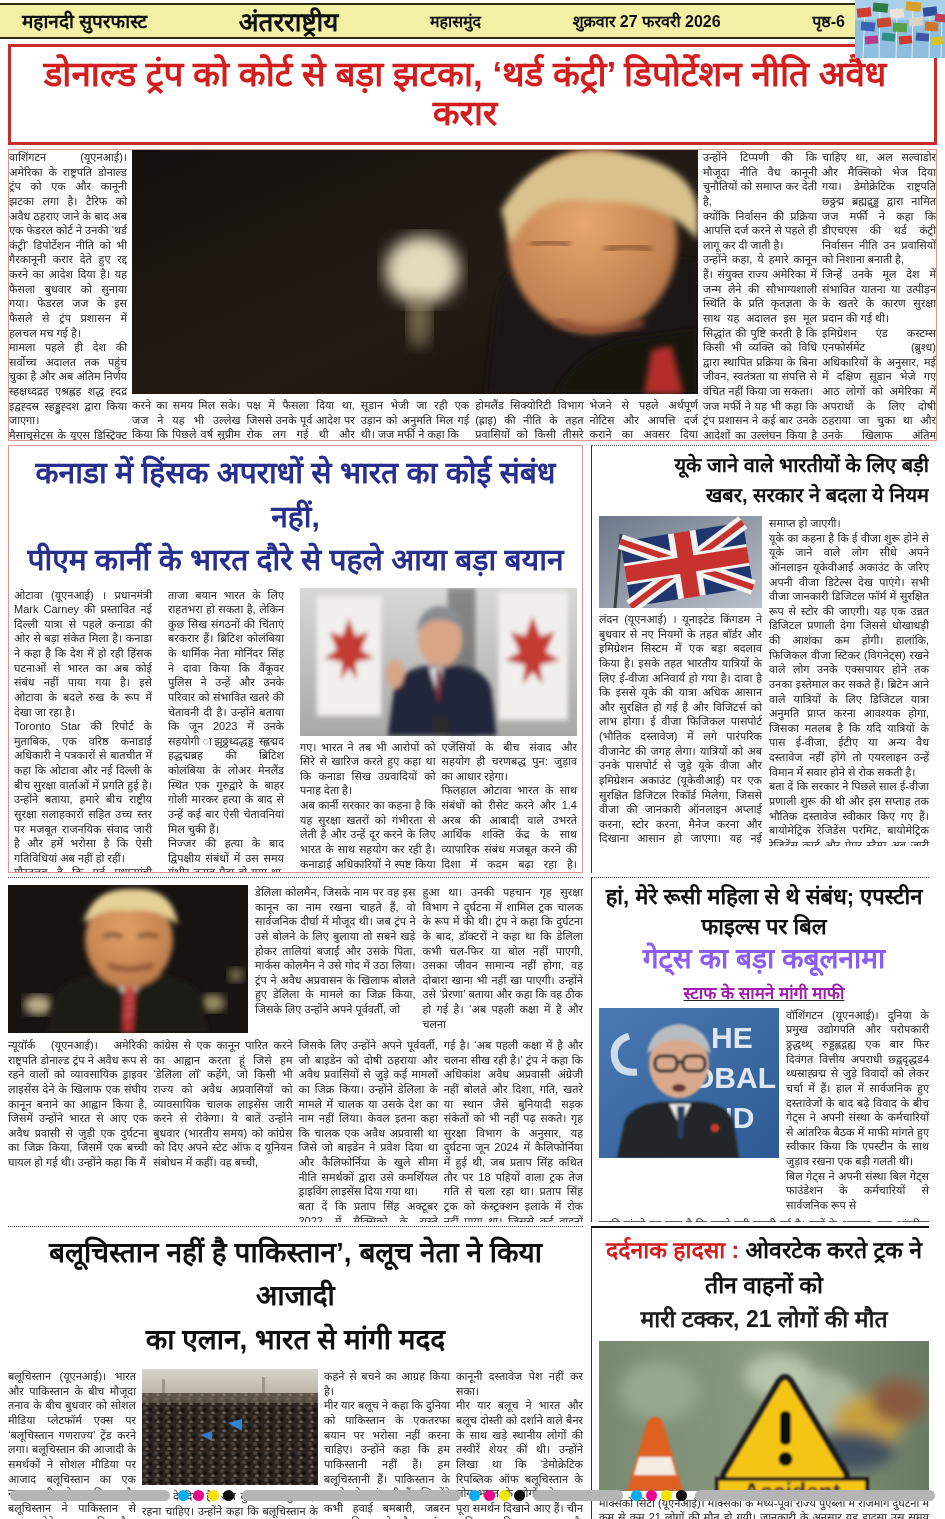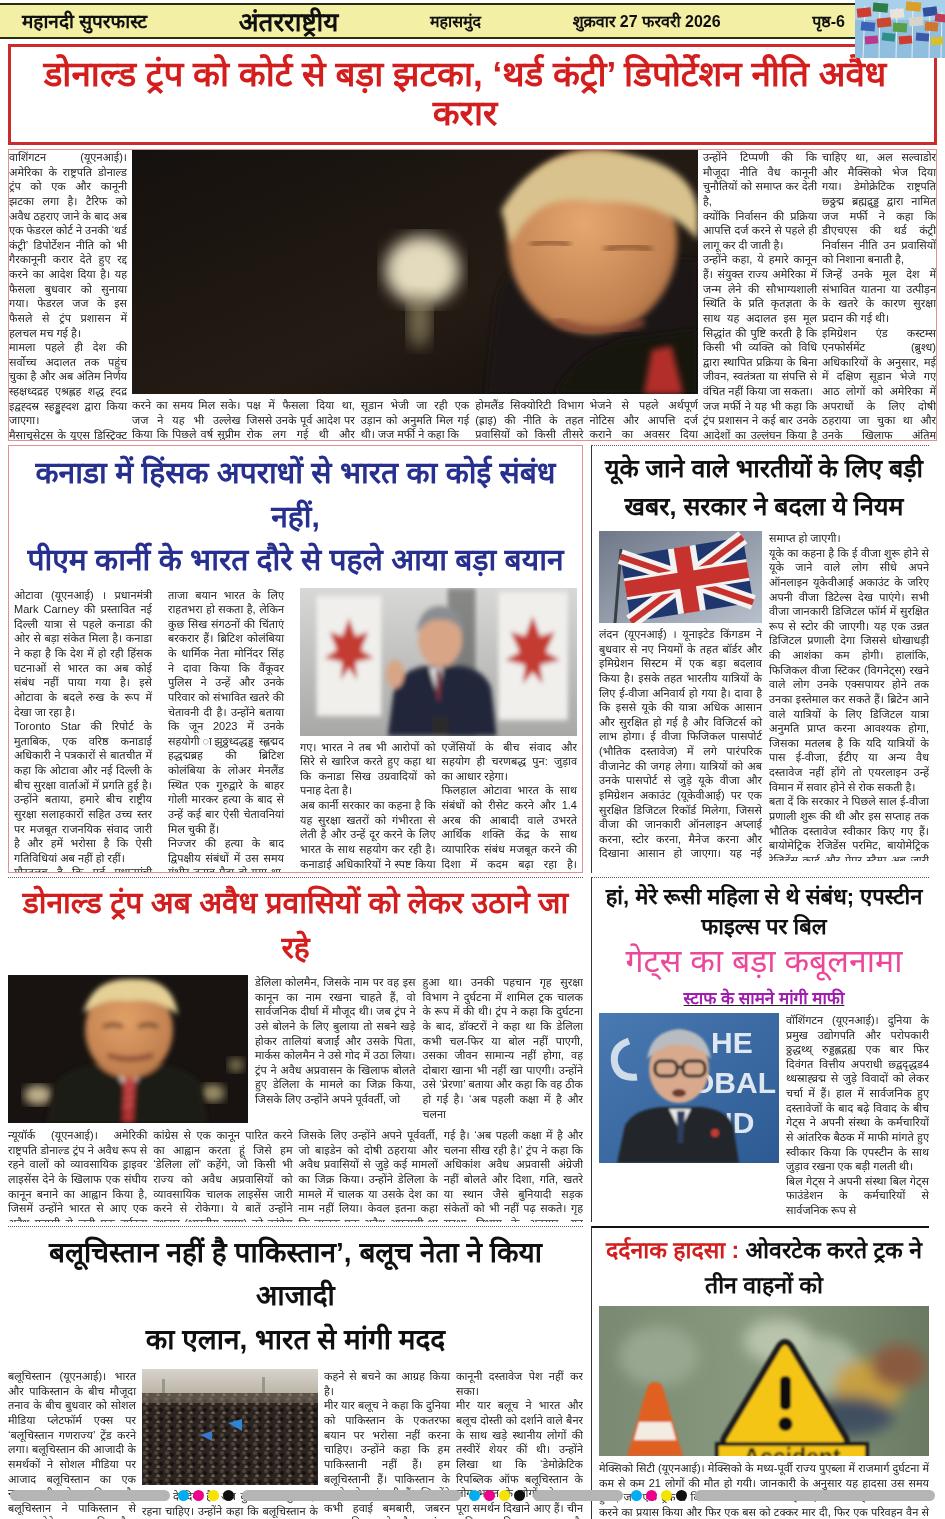--- a/index.html
+++ b/index.html
@@ -27,30 +27,30 @@
   
   .row{ display:flex; gap:8px; margin:4px 8px 0 8px; }
   .box-l{ width:575px; overflow:hidden;}
   .box-r{ width:338px; overflow:hidden; border-left:1px solid #333; padding-left:7px;}
   .canada{ border:1px solid #e09090; padding:5px; height:428px;}
   .hl-blue{ color:#27308f; font-weight:bold; font-size:30px; text-align:center; line-height:1.45;}
   .canada-body{ display:grid; grid-template-columns:138px 116px 1fr; gap:16px; margin-top:6px; height:312px; overflow:hidden;}
   .can-right{ display:flex; flex-direction:column; gap:4px; overflow:hidden;}
   .can-cols{ display:flex; gap:6px; }
   .uk{ height:428px; border-top:1px dotted #555; padding-top:4px;}
-  .hl-black{ color:#101010; font-weight:bold; font-size:25px; text-align:center; line-height:1.5;}
+  .hl-black{ color:#101010; font-weight:bold; font-size:20px; text-align:right; line-height:1.5;}
   .uk-body{ display:flex; gap:7px; margin-top:6px; height:330px; overflow:hidden;}
   .uk-left{ width:163px; flex:none;}
   .a4{ border-top:1px dotted #555; padding-top:2px; height:345px;}
   .hl-red{ color:#d41e1e; font-weight:bold; font-size:30px; text-align:center; line-height:1.5;}
   .lic-top{ display:flex; gap:7px; margin-top:5px;}
   .lic-bottom{ display:grid; grid-template-columns:repeat(4,1fr); gap:6px; margin-top:5px;}
   .gates{ height:345px; border-top:1px dotted #555; padding-top:4px;}
   .hl-g1{ color:#101010; font-weight:bold; font-size:22px; text-align:center; line-height:1.35;}
-  .hl-g2{ color:#ec4899; font-weight:normal; font-size:32px; text-align:center; line-height:1.3;}
+  .hl-g2{ color:#8b5cf6; font-weight:bold; font-size:28px; text-align:center; line-height:1.3;}
   .subhead-red{ color:#a21caf; font-weight:bold; font-size:17px; text-align:center;
                 text-decoration:underline; text-decoration-color:#222; margin:3px 0 4px 0;}
   .gates-top{ display:flex; gap:7px; }
   .baloch{ border-top:1px dotted #555; padding-top:4px; height:300px;}
   .hl-bal{ color:#101010; font-weight:bold; font-size:28px; text-align:center; line-height:1.55;}
   .bal-body{ display:grid; grid-template-columns:128px 176px 126px 1fr; gap:6px; margin-top:8px; height:228px; overflow:hidden;}
   .bal-c2{ display:flex; flex-direction:column; gap:4px;}
   .accident{ height:300px; border-top:2px solid #111; padding-top:5px;}
   .hl-acc{ font-weight:bold; font-size:23px; text-align:center; line-height:1.5;}
   .hl-acc .red{ color:#d41e1e;}
@@ -249,21 +249,20 @@
       </div>
       <div class="btxt" style="flex:1">समाप्त हो जाएगी।
 यूके का कहना है कि ई वीजा शुरू होने से यूके जाने वाले लोग सीधे अपने ऑनलाइन यूकेवीआई अकाउंट के जरिए अपनी वीजा डिटेल्स देख पाएंगे। सभी वीजा जानकारी डिजिटल फॉर्म में सुरक्षित रूप से स्टोर की जाएगी। यह एक उन्नत डिजिटल प्रणाली देगा जिससे धोखाधड़ी की आशंका कम होगी। हालांकि, फिजिकल वीजा स्टिकर (विगनेट्स) रखने वाले लोग उनके एक्सपायर होने तक उनका इस्तेमाल कर सकते हैं। ब्रिटेन आने वाले यात्रियों के लिए डिजिटल यात्रा अनुमति प्राप्त करना आवश्यक होगा, जिसका मतलब है कि यदि यात्रियों के पास ई-वीजा, ईटीए या अन्य वैध दस्तावेज नहीं होंगे तो एयरलाइन उन्हें विमान में सवार होने से रोक सकती है।
 बता दें कि सरकार ने पिछले साल ई-वीजा प्रणाली शुरू की थी और इस सप्ताह तक भौतिक दस्तावेज स्वीकार किए गए हैं। बायोमेट्रिक रेजिडेंस परमिट, बायोमेट्रिक रेजिडेंस कार्ड और पेपर स्टैम्प अब जारी नहीं किए जाएंगे।</div>
     </div>
   </div>
 </div>
 
 <div class="row">
   <div class="box-l a4">
-    <div class="hl-red">डोनाल्ड ट्रंप अब अवैध प्रवासियों को लेकर उठाने जा रहे</div>
     <div class="lic-top">
       <svg class="ph" viewBox="0 0 240 148" width="240" height="148" preserveAspectRatio="none" style="flex:none;">
         <defs>
           <radialGradient id="t2face" cx="0.45" cy="0.4" r="0.8">
             <stop offset="0" stop-color="#e2a068"></stop>
               <stop offset="0.75" stop-color="#bd7c4c"></stop>
               <stop offset="1" stop-color="#8a5632"></stop>
           </radialGradient>
           <filter id="b2">
               <feGaussianBlur stdDeviation="2.5"></feGaussianBlur>
@@ -378,20 +377,21 @@
       <div class="btxt">कानूनी दस्तावेज पेश नहीं कर सका।
 मीर यार बलूच ने भारत और बलूच दोस्ती को दर्शाने वाले बैनर के साथ खड़े स्थानीय लोगों की तस्वीरें शेयर कीं थी। उन्होंने लिखा था कि ‘डेमोक्रेटिक रिपब्लिक ऑफ बलूचिस्तान के लोग भारत के लोगों को अपना पूरा समर्थन दिखाने आए हैं। चीन पाकिस्तान की मदद कर रहा है, लेकिन बलूचिस्तान और उसके लोग भारत की सरकार हैं।’उनके एक्स पोस्ट में लिखा था कि ‘प्रिय नरेंद्र मोदी जी, आप अकेले नहीं हैं, आपके साथ 6 करोड़ बलूच देशभक्तों का समर्थन है।’
 बता दें कि बलूचिस्तान में लंबे समय से मानवाधिकारों का गंभीर उल्लंघन होता रहा है। इसमें जबरन गायब कर दिया जाना, न्यायेतर हत्याएं और असहमति को दबाना शामिल है।</div>
     </div>
   </div>
 
   <div class="box-r accident">
     <div class="hl-acc">
       <span class="red">दर्दनाक हादसा :</span><span class="blk"> ओवरटेक करते ट्रक ने तीन वाहनों को</span>
     </div>
+    <div class="hl-acc blk">मारी टक्कर, 21 लोगों की मौत</div>
     <svg class="ph" viewBox="0 0 330 150" width="100%" height="150" preserveAspectRatio="none" style="margin-top:4px;">
       <defs>
         <linearGradient id="abg" x1="0" y1="0" x2="1" y2="0">
           <stop offset="0" stop-color="#7a8a72"></stop>
             <stop offset="0.5" stop-color="#8a9a80"></stop>
             <stop offset="1" stop-color="#6a7a62"></stop>
           </linearGradient>
         <filter id="ab">
             <feGaussianBlur stdDeviation="7"></feGaussianBlur>
           </filter>

